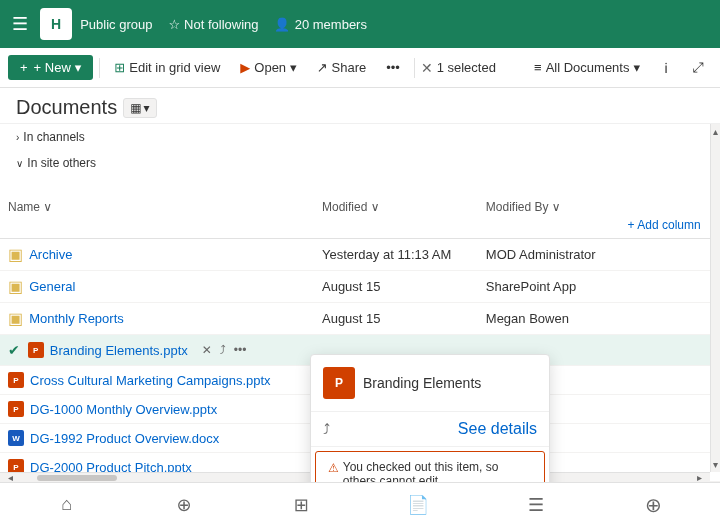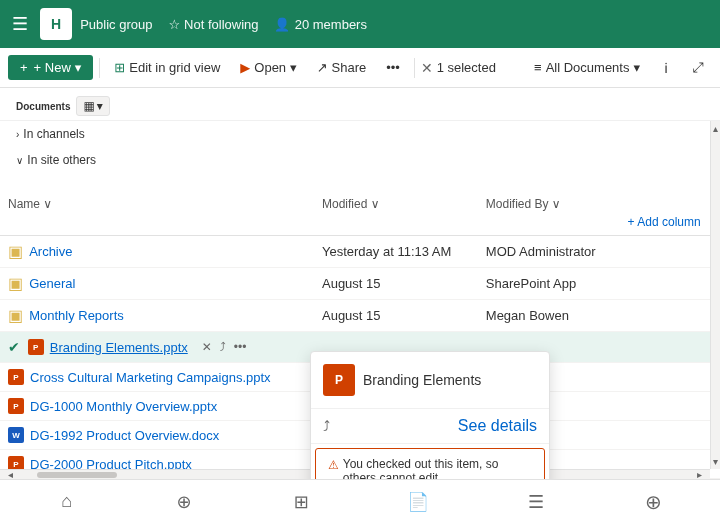--- a/index.html
+++ b/index.html
@@ -81,21 +81,21 @@
       color: #333; font-size: 14px;
     }
 
     
     .breadcrumb-area {
       padding: 8px 16px 4px;
       display: flex; align-items: center; gap: 6px;
       font-size: 13px; color: #333;
       border-bottom: 1px solid #f0f0f0;
     }
-    .breadcrumb-label { font-weight: 700; font-size: 10px; }
+    .breadcrumb-label { font-weight: 400; font-size: 20px; }
     .view-toggle {
       background: #f3f2f1; border: 1px solid #e1e1e1;
       border-radius: 3px; padding: 2px 6px; cursor: pointer;
       font-size: 12px; display: flex; align-items: center; gap: 2px;
     }
 
     
     .section-header {
       padding: 6px 16px;
       font-size: 12px; color: #333;
@@ -368,21 +368,21 @@
             <td>August 15</td>
             <td>Megan Bowen</td>
             <td></td>
           </tr>
 
           <tr class="file-row selected">
             <td>
               <div class="name-cell">
                 <span class="checked-out">✔</span>
                 <span class="pptx-icon">P</span>
-                <a class="file-name" href="#" style="text-decoration:underline; cursor:pointer;">Branding Elements.pptx</a>
+                <a class="file-name" href="#" style="cursor:pointer;">Branding Elements.pptx</a>
                 <div class="row-actions">
                   <button class="row-action-btn">✕</button>
                   <button class="row-action-btn">⤴</button>
                   <button class="row-action-btn">•••</button>
                 </div>
               </div>
             </td>
             <td></td>
             <td></td>
             <td></td>

